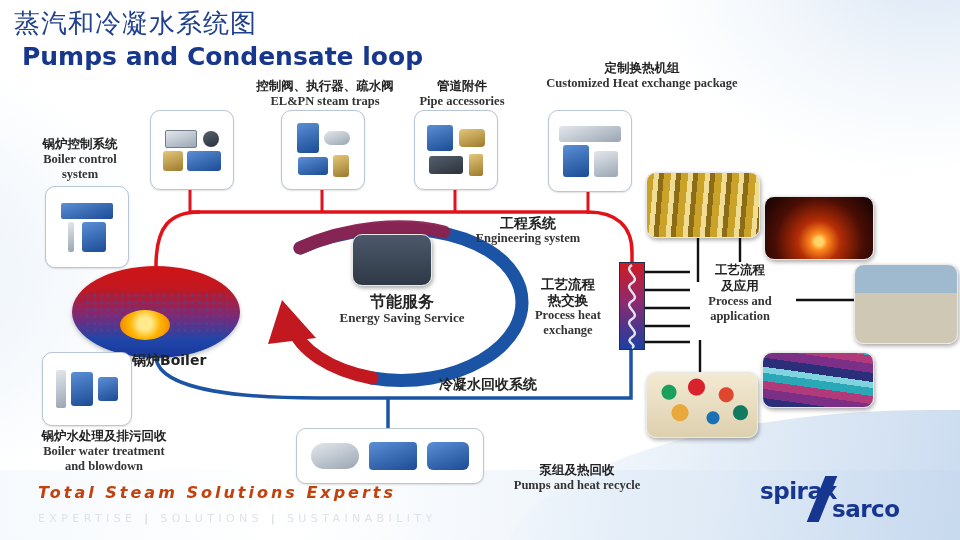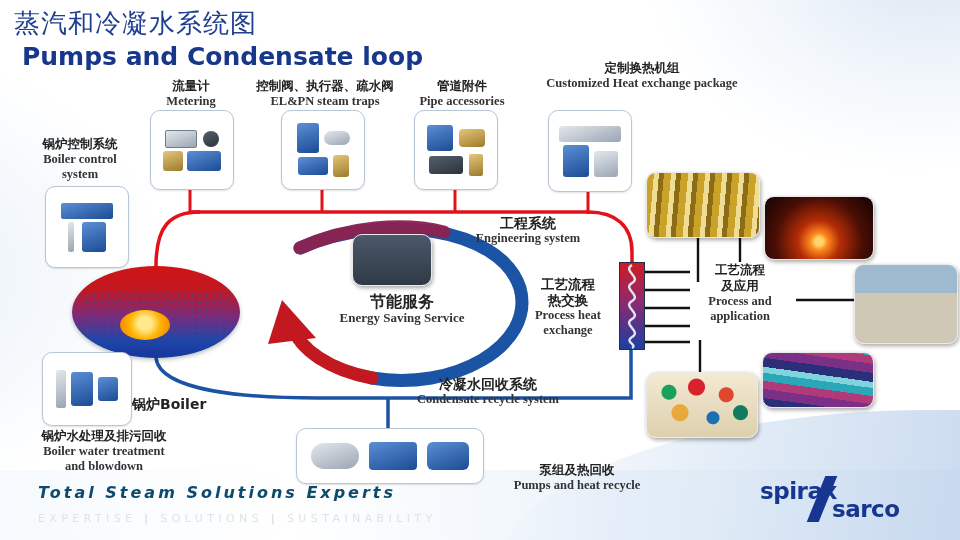--- a/index.html
+++ b/index.html
@@ -86,21 +86,21 @@
     background-size:7px 7px;opacity:.55;}
 
   
   #hx{position:absolute;left:619px;top:262px;width:24px;height:86px;
     background:linear-gradient(#d01b22 0%, #8d2a6e 45%, #1b3fa2 100%);
     border:1px solid #20304f;}
   #hx-coil{position:absolute;inset:0;}
 
   
   #tagline{position:absolute;left:38px;top:483px;font-family:"DejaVu Sans", sans-serif;
-    font-style:italic;font-weight:bold;font-size:16px;letter-spacing:3px;color:#0c4a6e;white-space:nowrap;}
+    font-style:italic;font-weight:bold;font-size:16px;letter-spacing:3px;color:#c2410c;white-space:nowrap;}
   #pillars{position:absolute;left:38px;top:512px;font-family:"DejaVu Sans", sans-serif;
     font-size:11px;letter-spacing:4.4px;color:#dfe3e8;white-space:nowrap;}
   .pillar-sep{color:#cfd5dc;}
 
   
   #logo{position:absolute;right:12px;bottom:14px;width:188px;height:48px;}
   #logo .sp,#logo .sa{position:absolute;font-family:"DejaVu Sans", sans-serif;font-weight:bold;
     color:#17368f;letter-spacing:-.5px;}
   #logo .sp{left:0;top:0;font-size:23px;}
   #logo .sa{left:72px;top:18px;font-size:23px;}
@@ -163,21 +163,21 @@
       <line x1="740" y1="262" x2="740" y2="232"></line>
       <line x1="796" y1="300" x2="856" y2="300"></line>
       <line x1="700" y1="340" x2="700" y2="372"></line>
     </g>
   </svg>
 
   <div id="boiler">
     <div class="bubbles"></div>
     <div id="boiler-flame"></div>
   </div>
-  <div class="cap" style="left:132px;top:352px;margin-top:44px;">
+  <div class="cap" style="left:132px;top:352px;">
     <div class="cn" style="font-size:14px;">锅炉Boiler</div>
   </div>
 
   <div id="hx">
     <svg id="hx-coil" viewBox="0 0 24 86" preserveAspectRatio="none">
       <path d="M12,2 C2,8 22,14 12,20 C2,26 22,32 12,38 C2,44 22,50 12,56 C2,62 22,68 12,74 C4,79 18,82 12,85" stroke="#dfe6ef" stroke-width="2.4" fill="none"></path>
     </svg>
   </div>
 
   <div class="thumb" style="left:45px;top:186px;width:82px;height:80px;">
@@ -200,24 +200,20 @@
       <div style="display:flex;gap:6px;align-items:center;">
         <div class="eq eq-steel" style="width:30px;height:16px;border-radius:2px;border:1px solid #6f7c8b;"></div>
         <div class="eq eq-dark" style="width:16px;height:16px;border-radius:50%;"></div>
       </div>
       <div style="display:flex;gap:4px;align-items:center;">
         <div class="eq eq-brass" style="width:20px;height:20px;border-radius:3px;"></div>
         <div class="eq eq-blue" style="width:34px;height:20px;border-radius:3px;"></div>
       </div>
     </div>
   </div>
-  <div class="cap wrap" style="left:150px;top:78px;width:82px;">
-    <div class="cn">流量计</div>
-    <div class="en">Metering</div>
-  </div>
 
   <div class="thumb" style="left:281px;top:110px;width:82px;height:78px;">
     <div class="inner" style="flex-direction:column;gap:2px;">
       <div style="display:flex;gap:5px;align-items:center;">
         <div class="eq eq-blue" style="width:22px;height:30px;border-radius:3px;"></div>
         <div class="eq eq-steel" style="width:26px;height:14px;border-radius:7px;"></div>
       </div>
       <div style="display:flex;gap:5px;align-items:center;">
         <div class="eq eq-blue" style="width:30px;height:18px;border-radius:3px;"></div>
         <div class="eq eq-brass" style="width:16px;height:22px;border-radius:3px;"></div>
@@ -282,21 +278,20 @@
 
   <div class="cap wrap" style="left:690px;top:262px;width:100px;">
     <div class="cn" style="white-space:pre-line;">工艺流程
 及应用</div>
     <div class="en" style="white-space:pre-line;">Process and
 application</div>
   </div>
 
   <div class="cap" style="left:398px;top:376px;width:180px;">
     <div class="cn" style="font-size:14px;">冷凝水回收系统</div>
-    <div class="en">Condensate recycle system</div>
   </div>
 
   <div class="photo" id="photo-cans" style="left:646px;top:172px;width:112px;height:64px;"></div>
   <div class="photo" id="photo-refinery" style="left:764px;top:196px;width:108px;height:62px;"></div>
   <div class="photo" id="photo-building" style="left:854px;top:264px;width:102px;height:78px;"></div>
   <div class="photo" id="photo-pills" style="left:646px;top:372px;width:110px;height:64px;"></div>
   <div class="photo" id="photo-textile" style="left:762px;top:352px;width:110px;height:54px;"></div>
 
   <div class="thumb" style="left:42px;top:352px;width:88px;height:72px;">
     <div class="inner" style="gap:5px;">

